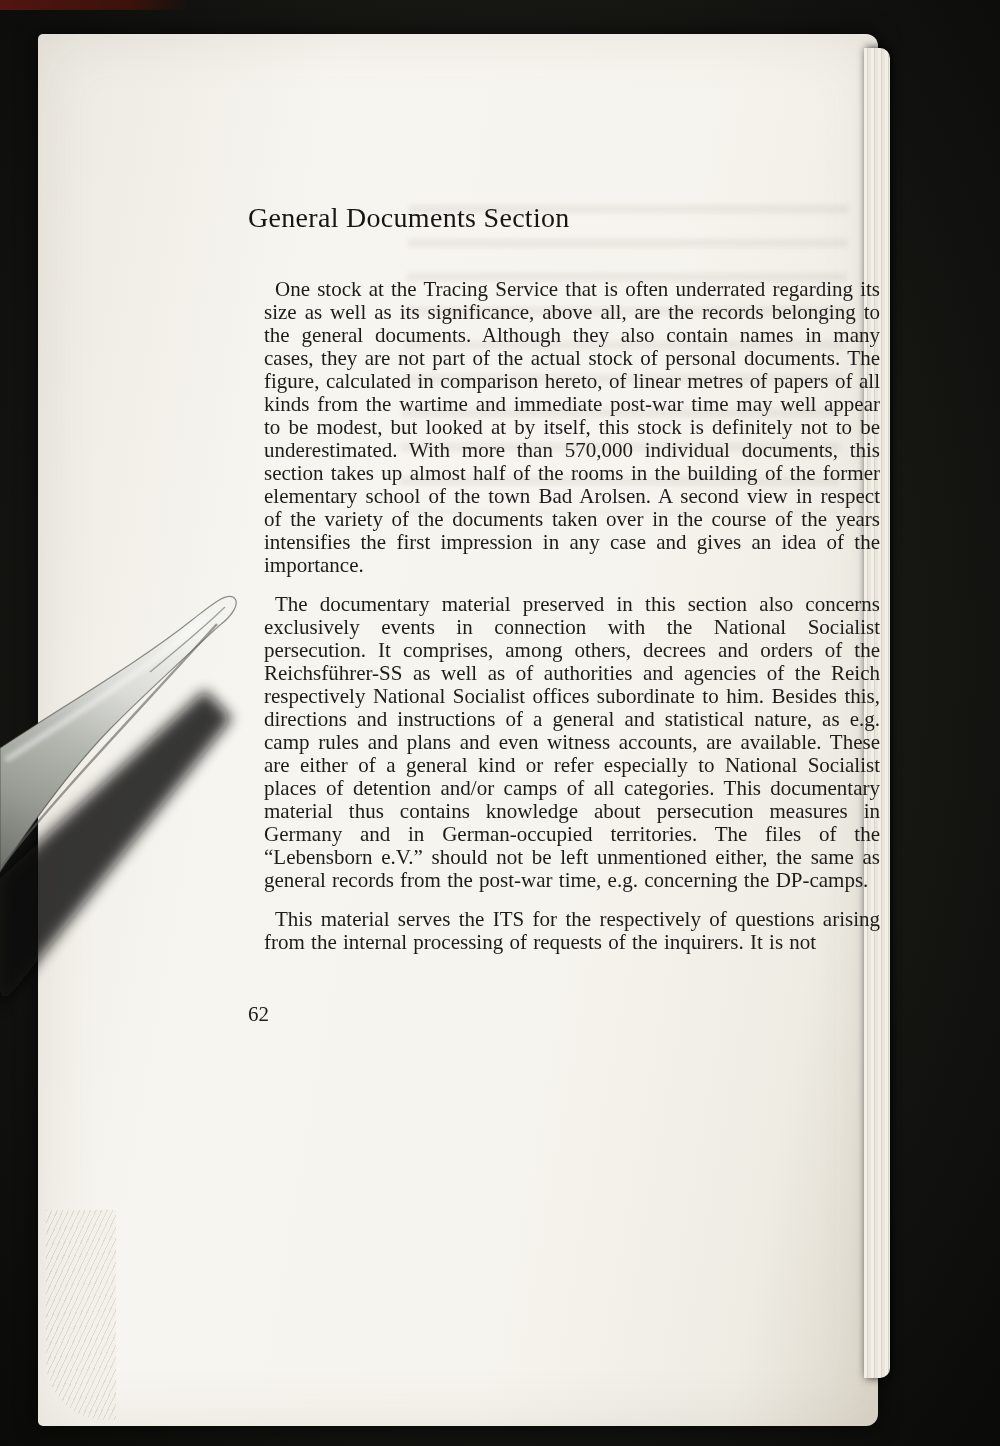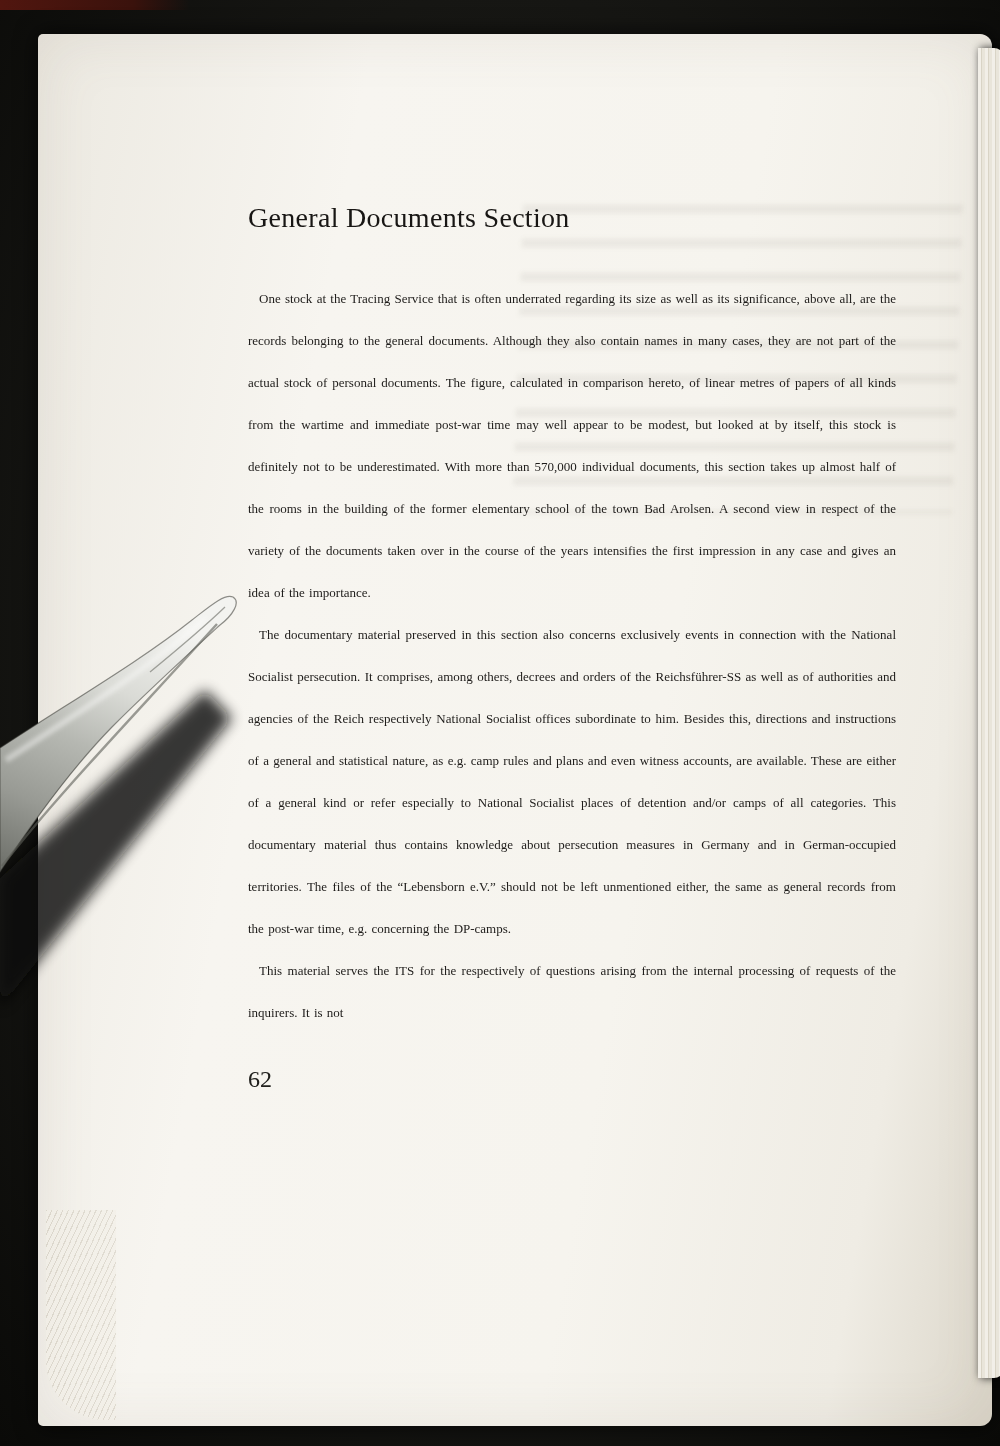--- a/index.html
+++ b/index.html
@@ -17,21 +17,21 @@
   }
   .top-sliver {
     position: absolute;
     top: 0; left: 0;
     width: 190px; height: 10px;
     background: linear-gradient(to right, #51160f, #3a120c 70%, transparent);
   }
   .book-page {
     position: absolute;
     left: 38px; top: 34px;
-    width: 954px; height: 1392px;
+    width: 840px; height: 1392px;
     background: linear-gradient(100deg, #ece9e1 0%, #f7f5f0 28%, #f6f4ee 62%, #efece4 86%, #ded9cd 98%);
     border-radius: 5px 12px 12px 5px;
     box-shadow: 0 0 22px rgba(0,0,0,0.75), inset 0 0 60px rgba(120,110,90,0.12);
   }
   
   .page-stack {
     position: absolute;
     right: -12px; top: 14px;
     width: 26px; height: 1330px;
     border-radius: 0 10px 10px 0;
@@ -75,30 +75,30 @@
     color: #1e1c1a;
   }
   .content h1 {
     margin: 0 0 44px 0;
     font-weight: 400;
     font-size: 28px;
     letter-spacing: 0.3px;
     color: #181614;
   }
   .content p {
-    margin: 0;
-    font-size: 13px;
-    line-height: 42px;
+    margin: 16px;
+    font-size: 21px;
+    line-height: 23px;
     text-align: justify;
     text-indent: 11px;
     word-spacing: 1px;
   }
   .pagenum {
-    margin-top: 32px;
-    font-size: 24px;
+    margin-top: 48px;
+    font-size: 21px;
     color: #21201d;
   }
   svg.tool-layer {
     position: absolute;
     left: 0; top: 0;
     width: 1000px; height: 1446px;
     pointer-events: none;
   }
 </style>
 </head>

